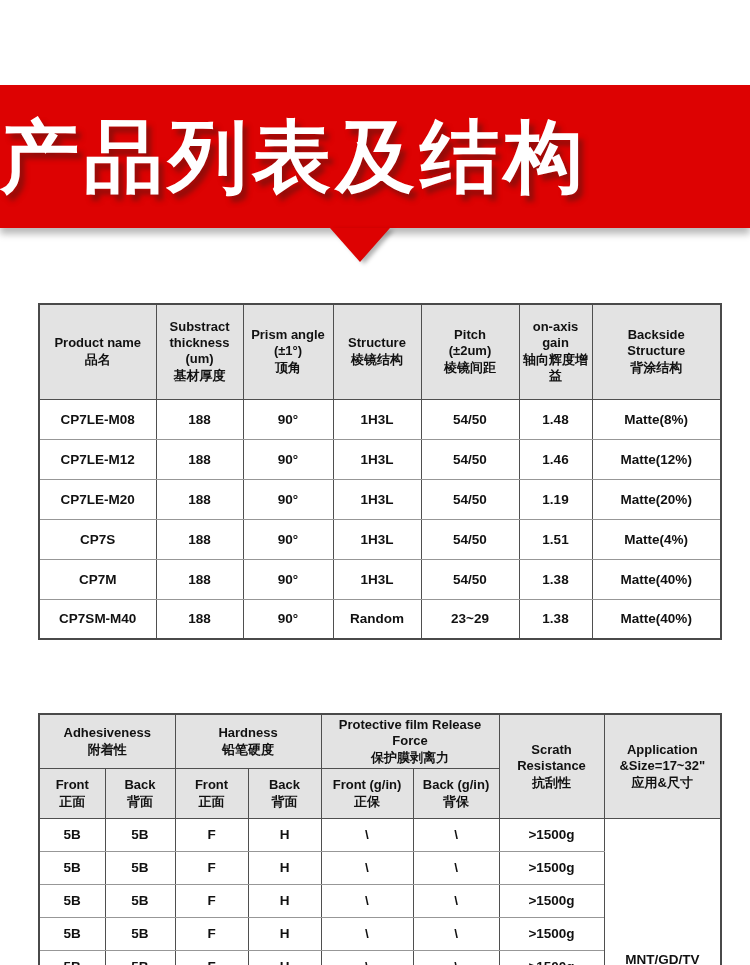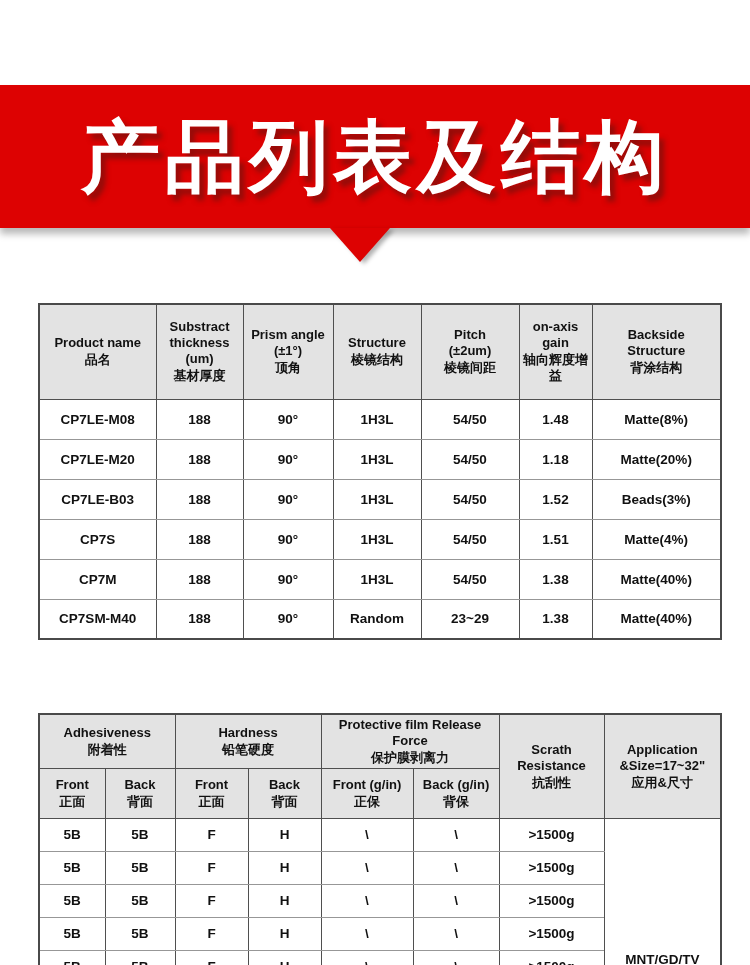--- a/index.html
+++ b/index.html
@@ -5,21 +5,21 @@
   html,body{margin:0;padding:0;background:#ffffff;}
   .page{
     position:relative;width:750px;height:965px;overflow:hidden;background:#ffffff;
     font-family:"Liberation Sans","DejaVu Sans",sans-serif;color:#111;
   }
   
   .banner{
     position:absolute;left:0;top:85px;width:750px;height:143px;
     background:#dd0202;
     box-shadow:0 6px 7px rgba(0,0,0,.28);
-    display:flex;align-items:center;justify-content:center;
+    display:flex;align-items:center;
   }
   .banner-title{
     color:#ffffff;font-size:79px;font-weight:bold;letter-spacing:5px;
     white-space:nowrap;line-height:1;
     text-shadow:5px 6px 5px rgba(90,20,15,.55);
   }
   .banner-pointer{
     position:absolute;top:228px;left:330px;width:0;height:0;
     border-left:30px solid transparent;border-right:30px solid transparent;
     border-top:34px solid #dd0202;
@@ -117,36 +117,36 @@
         <tr>
           <td>CP7LE-M08</td>
           <td>188</td>
           <td>90°</td>
           <td>1H3L</td>
           <td>54/50</td>
           <td>1.48</td>
           <td>Matte(8%)</td>
         </tr>
         <tr>
+          <td>CP7LE-M12</td>
+          <td>188</td>
+          <td>90°</td>
+          <td>1H3L</td>
+          <td>54/50</td>
+          <td>1.46</td>
+          <td>Matte(12%)</td>
+        </tr>
+        <tr>
           <td>CP7LE-M20</td>
           <td>188</td>
           <td>90°</td>
           <td>1H3L</td>
           <td>54/50</td>
-          <td>1.18</td>
+          <td>1.19</td>
           <td>Matte(20%)</td>
-        </tr>
-        <tr>
-          <td>CP7LE-B03</td>
-          <td>188</td>
-          <td>90°</td>
-          <td>1H3L</td>
-          <td>54/50</td>
-          <td>1.52</td>
-          <td>Beads(3%)</td>
         </tr>
         <tr>
           <td>CP7S</td>
           <td>188</td>
           <td>90°</td>
           <td>1H3L</td>
           <td>54/50</td>
           <td>1.51</td>
           <td>Matte(4%)</td>
         </tr>

